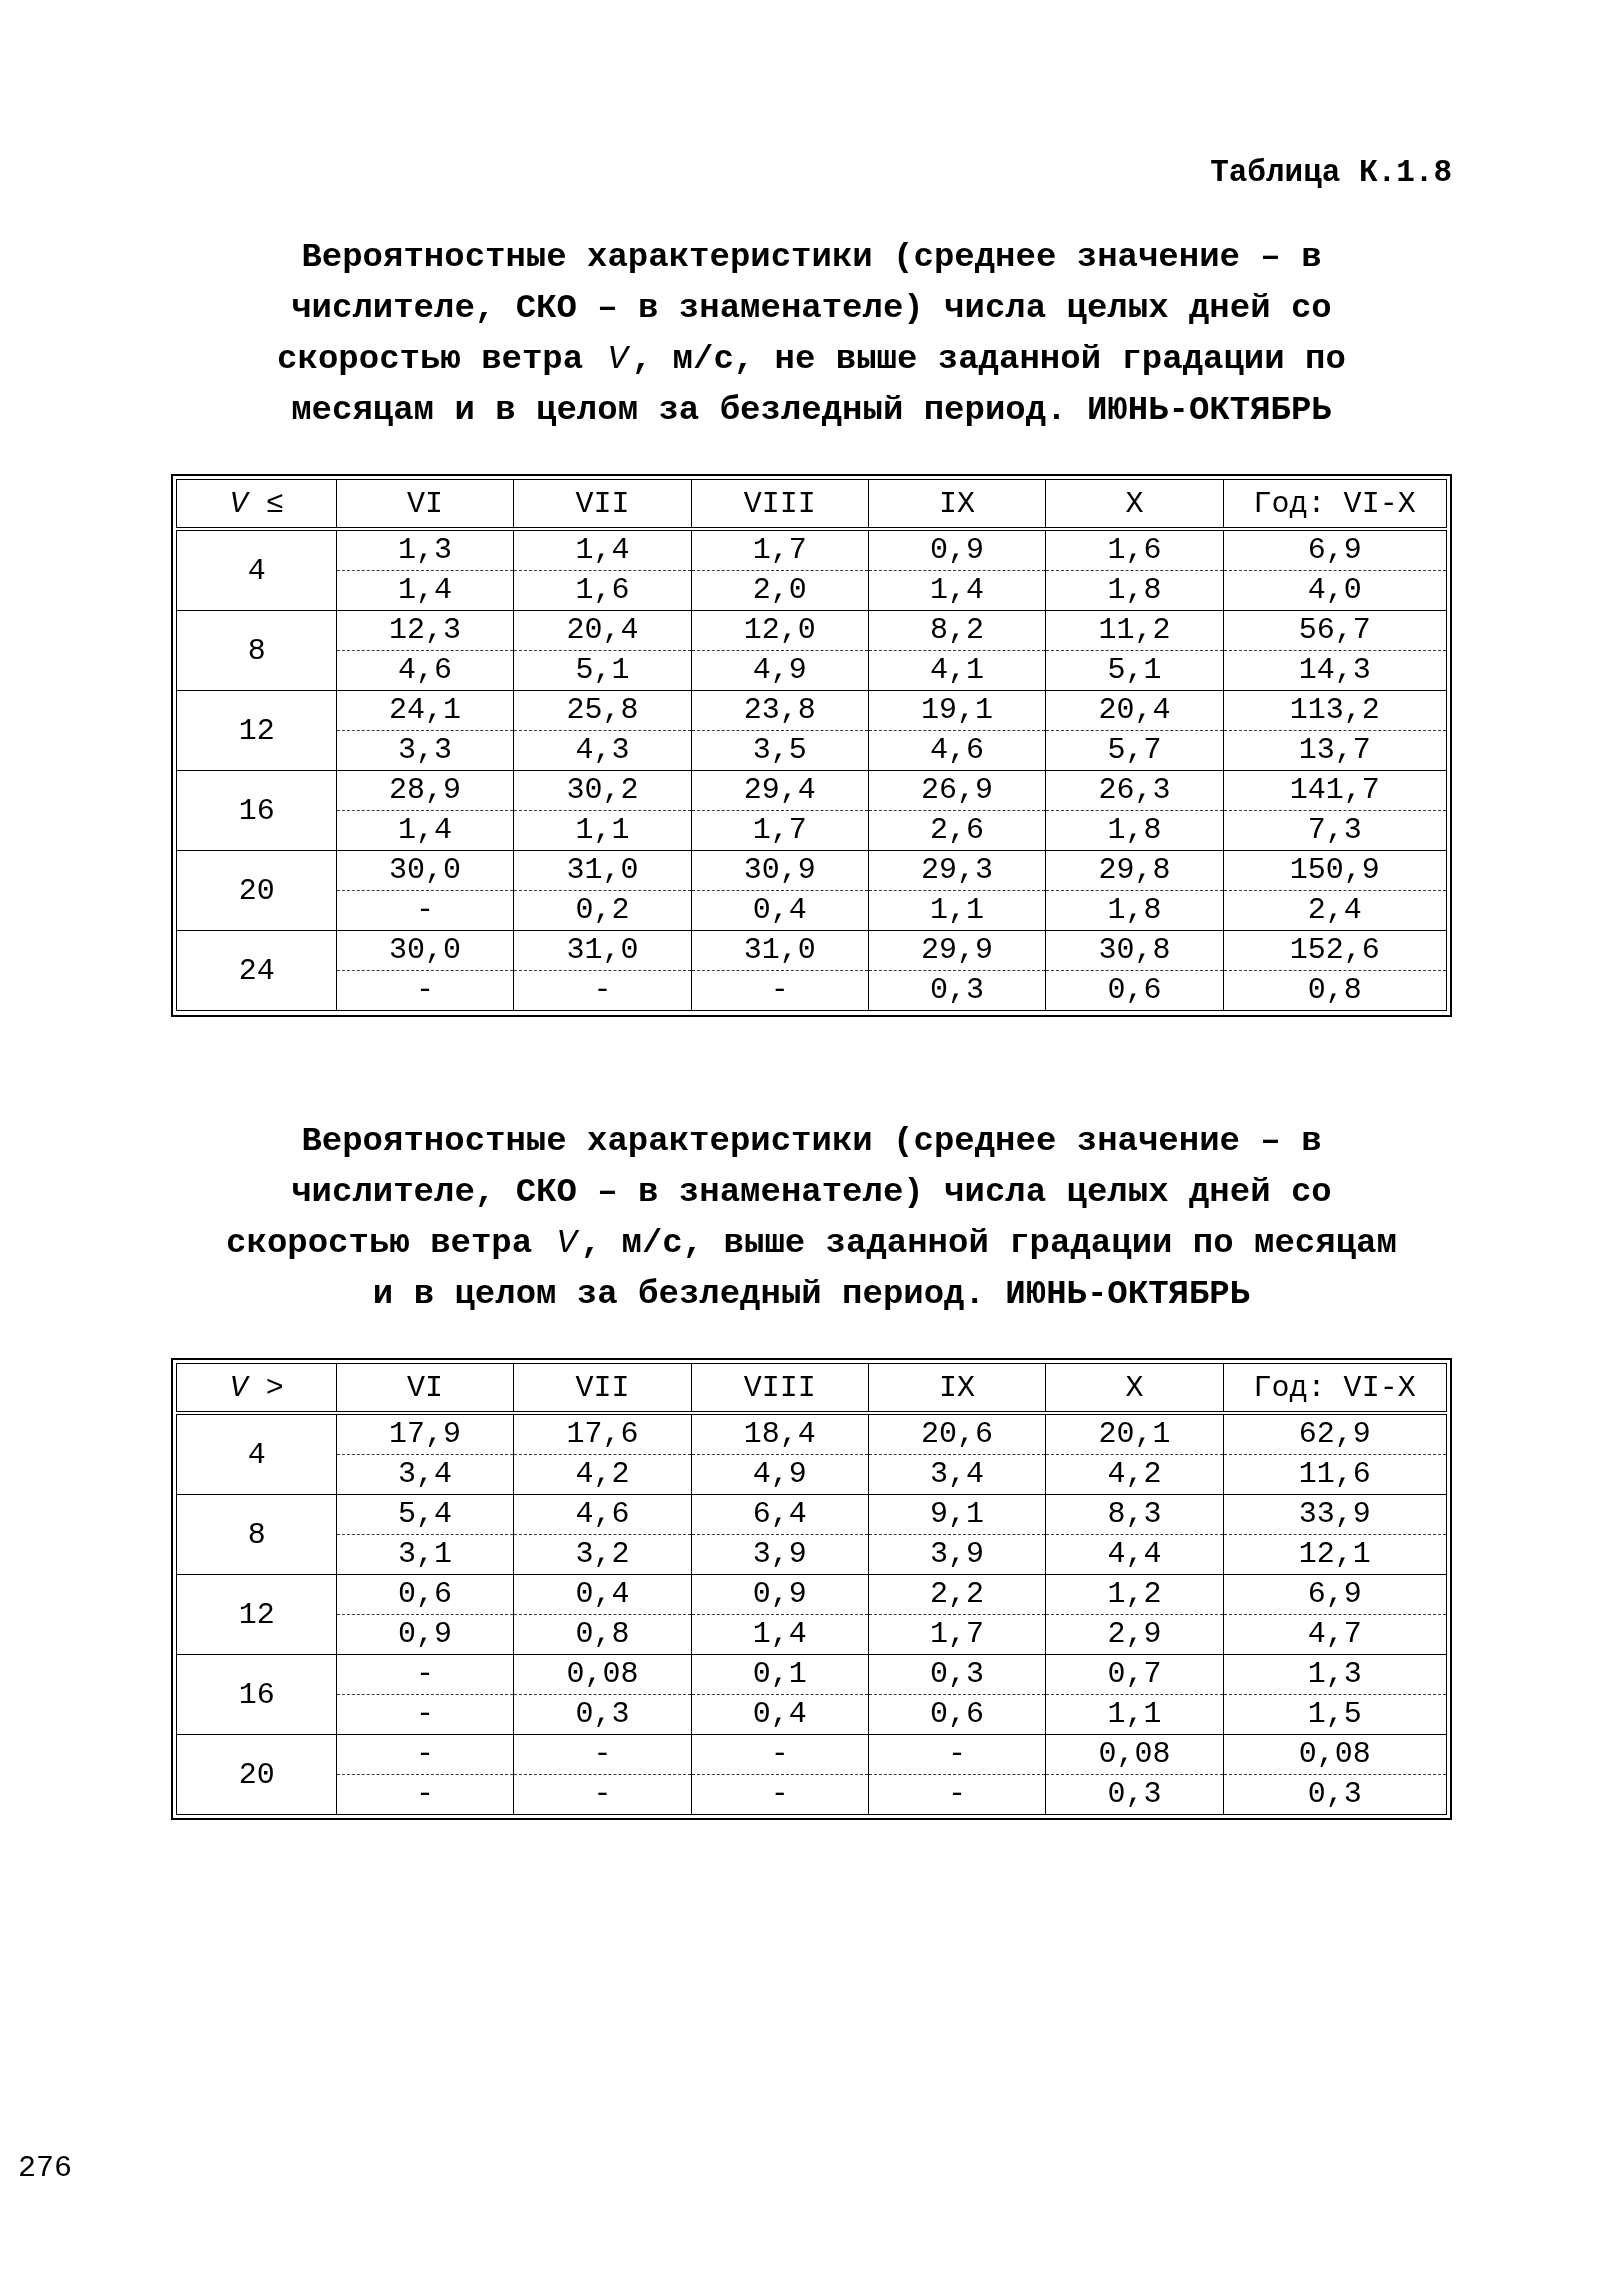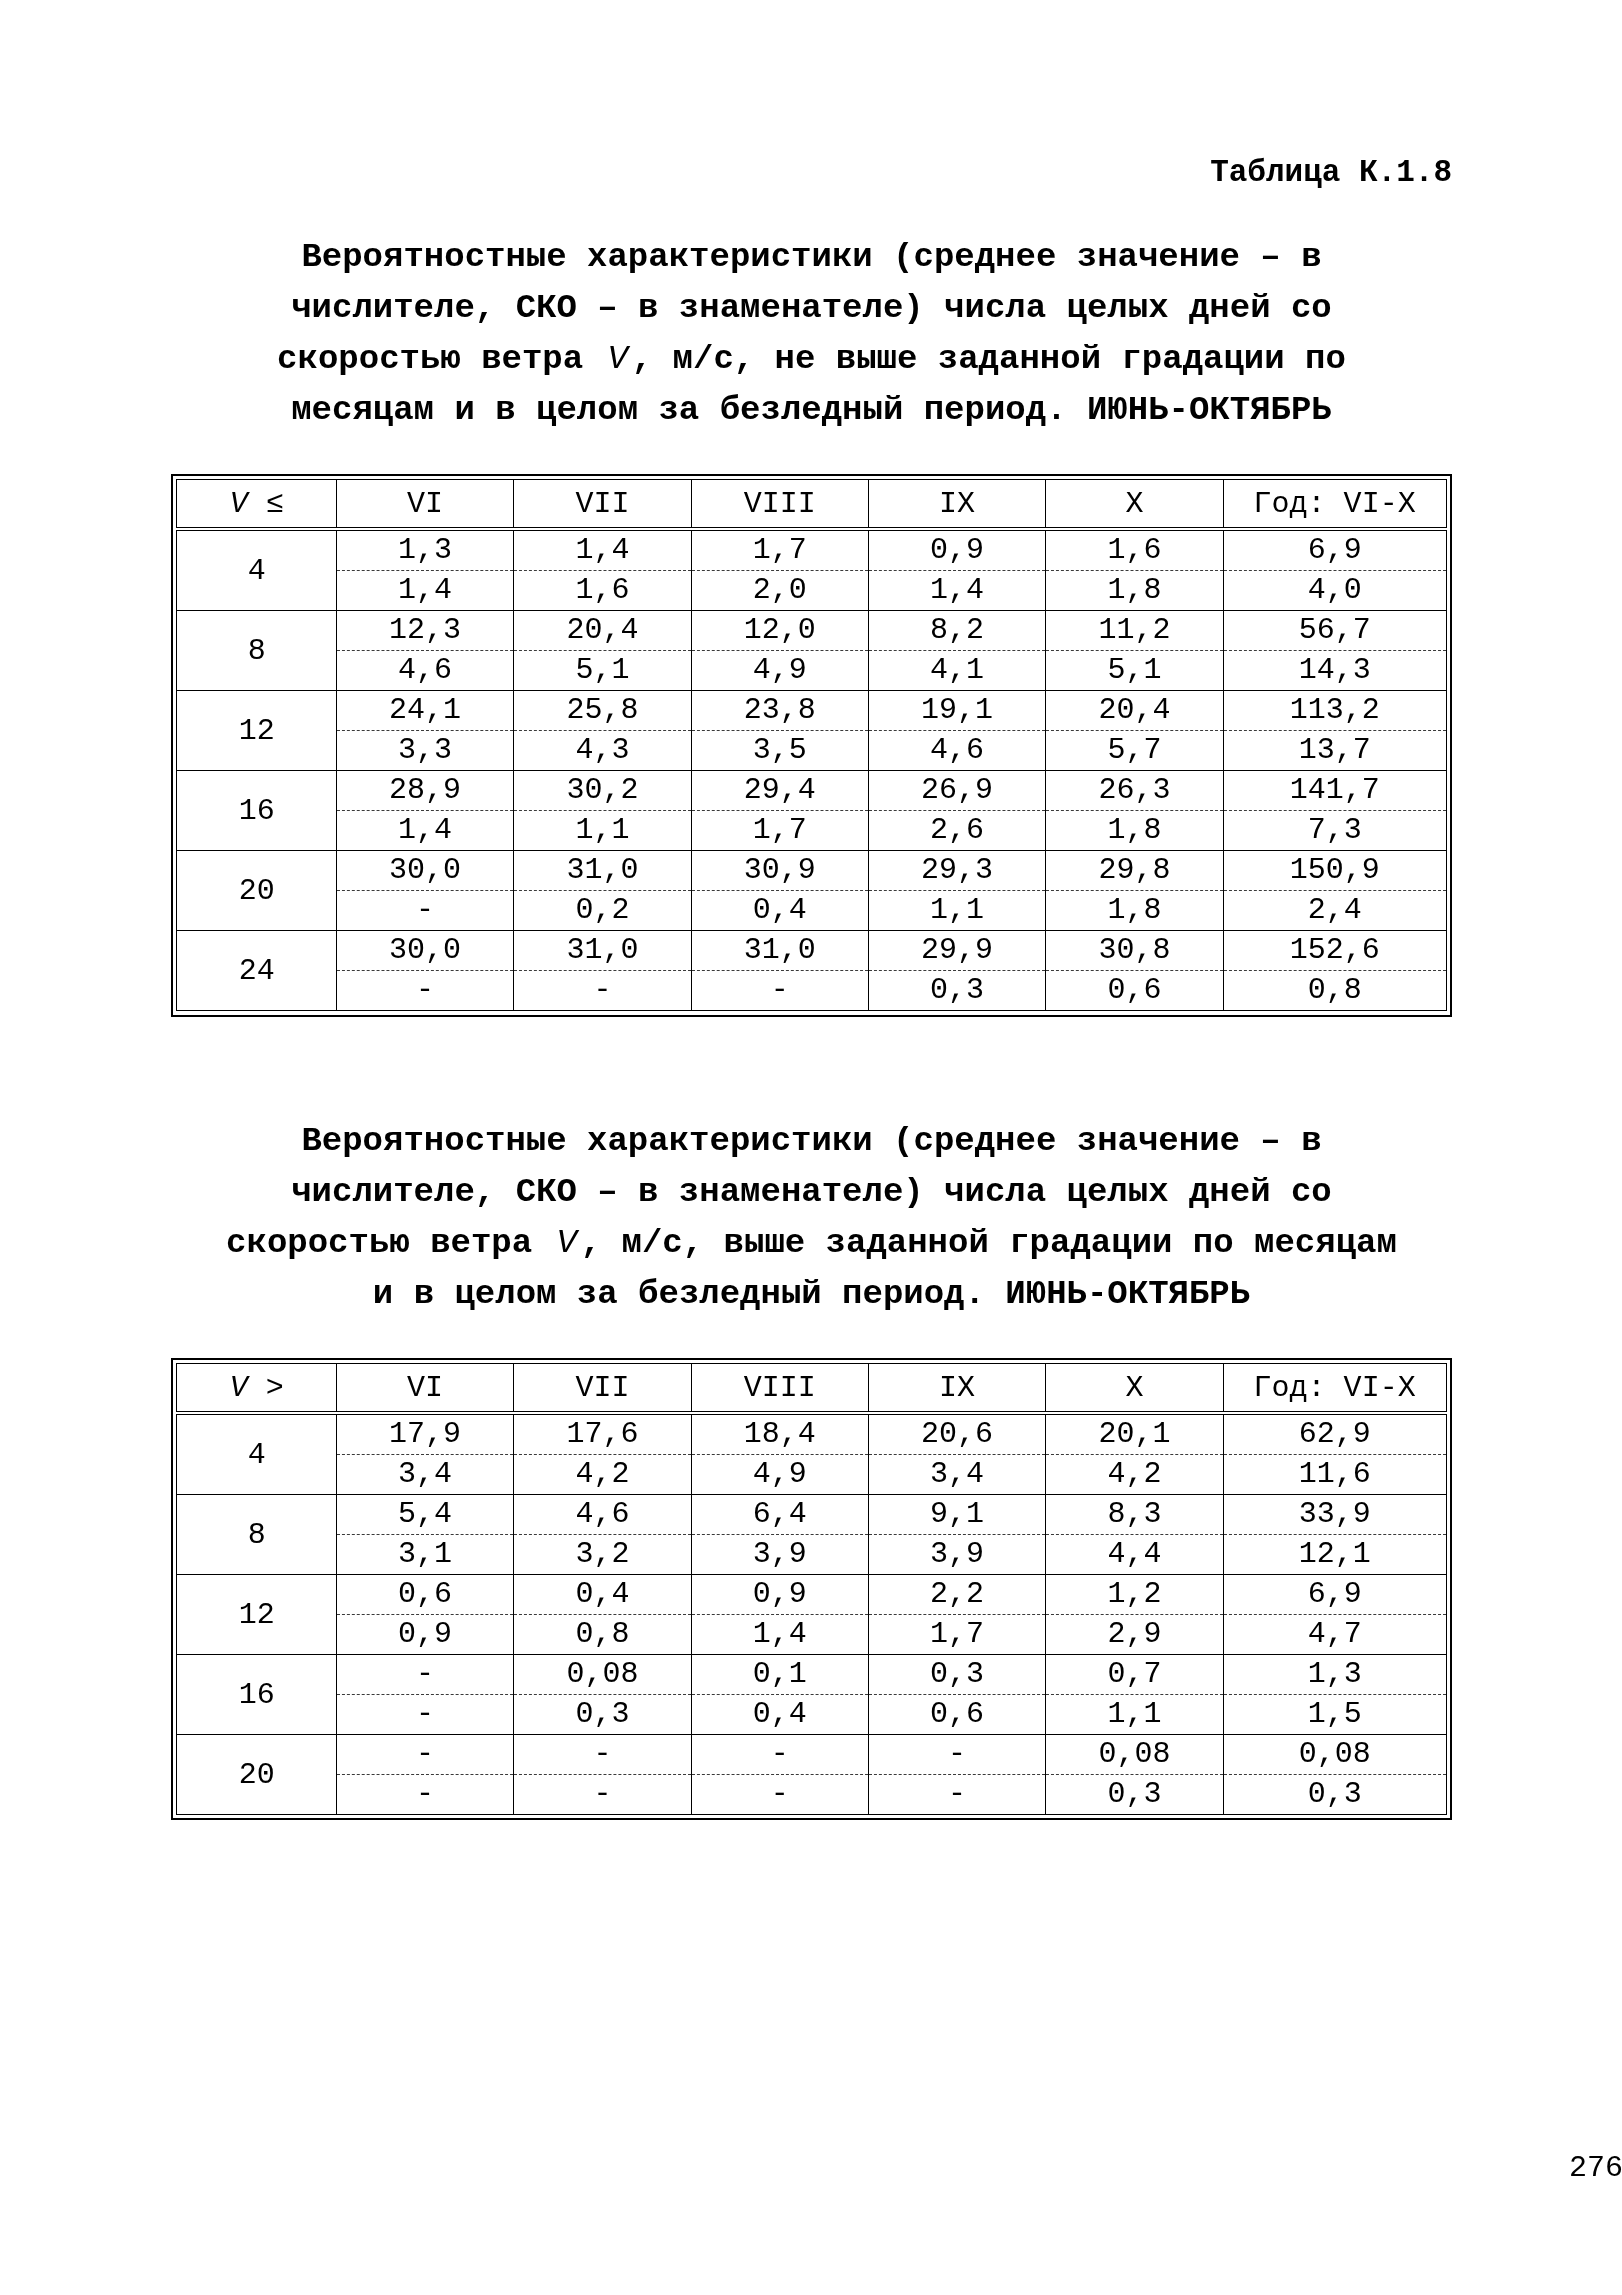--- a/index.html
+++ b/index.html
@@ -68,21 +68,21 @@
   .den {
     height: 39px;
     line-height: 39px;
   }
   .block-gap { height: 99px; }
   .pagenum {
     position: absolute;
     left: 18px;
     right: 0;
     bottom: 110px;
-    text-align: right;
+    text-align: left;
     font-size: 30px;
   }
 </style>
 </head>
 <body>
 
 <div class="page">
 
   <section class="table-block">
     <div class="caption">Таблица К.1.8</div>

